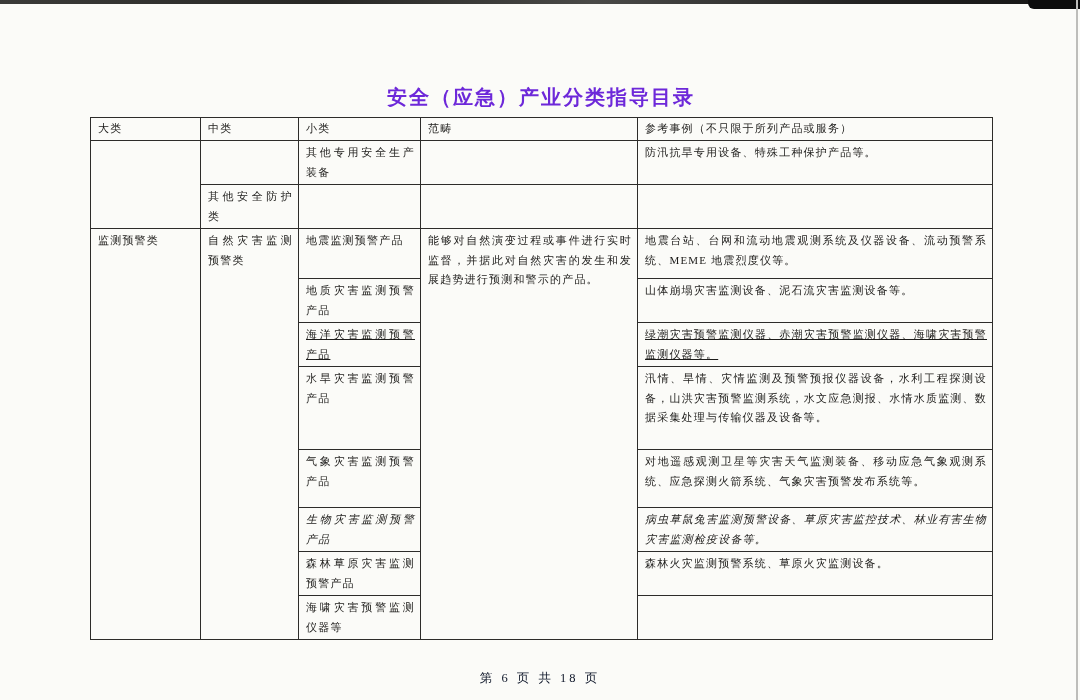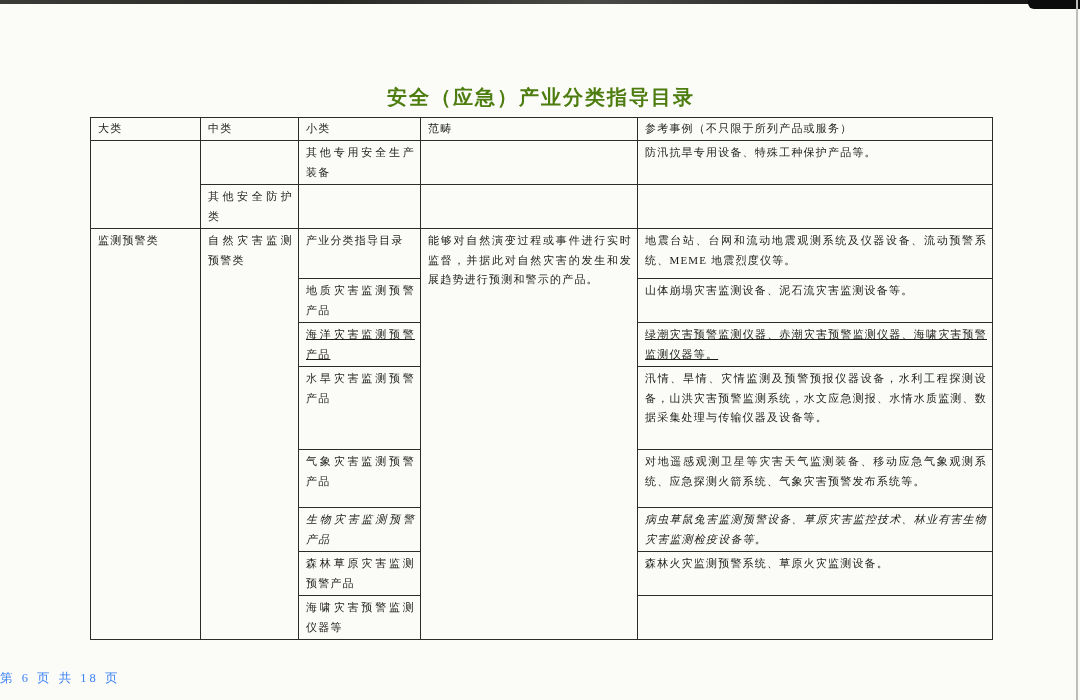--- a/index.html
+++ b/index.html
@@ -20,21 +20,21 @@
     background: #0c0c0c; border-bottom-left-radius: 6px;
   }
   .scan-edge-right {
     position: absolute; top: 0; right: 2px; width: 2px; height: 700px;
     background: #bdbdba;
   }
   .doc-title {
     position: absolute; top: 84px; left: 90px; width: 902px;
     text-align: center;
     font-size: 20px; font-weight: bold; letter-spacing: 2px;
-    color: #4d7c0f;
+    color: #6d28d9;
   }
   table.catalog {
     position: absolute; top: 117px; left: 90px; width: 902px;
     border-collapse: collapse; table-layout: fixed;
   }
   table.catalog th, table.catalog td {
     border: 1.4px solid #2d2c2a;
     vertical-align: top;
     font-size: 11px;
     line-height: 19.5px;
@@ -54,22 +54,22 @@
   tr.h-r3  > td { height: 50px; margin-top: 32px; }
   tr.h-r4  > td { height: 38px; }
   tr.h-r5  > td { height: 39px; text-decoration: underline; }
   tr.h-r6  > td { height: 83px; }
   tr.h-r7  > td { height: 58px; }
   tr.h-r8  > td { height: 40px; font-style: italic; }
   tr.h-r9  > td { height: 40px; }
   tr.h-r10 > td { height: 37px; }
   .doc-footer {
     position: absolute; top: 670px; left: 0; width: 1080px;
-    text-align: left;
-    font-size: 12.5px; letter-spacing: 3px; color: #3b82f6;
+    text-align: center;
+    font-size: 12.5px; letter-spacing: 3px; color: #0f172a;
   }
 </style>
 </head>
 <body>
 
 <div class="scan-edge-top"></div>
 <div class="scan-edge-top-blob"></div>
 <div class="scan-edge-right"></div>
 
 <div class="doc-title">安全（应急）产业分类指导目录</div>
@@ -103,21 +103,21 @@
   <tr class="h-r2">
     <td>其他安全防护类</td>
     <td></td>
     <td></td>
     <td class="examples"></td>
   </tr>
 
   <tr class="h-r3">
     <td rowspan="8">监测预警类</td>
     <td rowspan="8">自然灾害监测预警类</td>
-    <td>产业分类指导目录</td>
+    <td>地震监测预警产品</td>
     <td rowspan="8">能够对自然演变过程或事件进行实时监督，并据此对自然灾害的发生和发展趋势进行预测和警示的产品。</td>
     <td class="examples">地震台站、台网和流动地震观测系统及仪器设备、流动预警系统、MEME 地震烈度仪等。</td>
   </tr>
 
   <tr class="h-r4">
     <td>地质灾害监测预警产品</td>
     <td class="examples">山体崩塌灾害监测设备、泥石流灾害监测设备等。</td>
   </tr>
 
   <tr class="h-r5">

